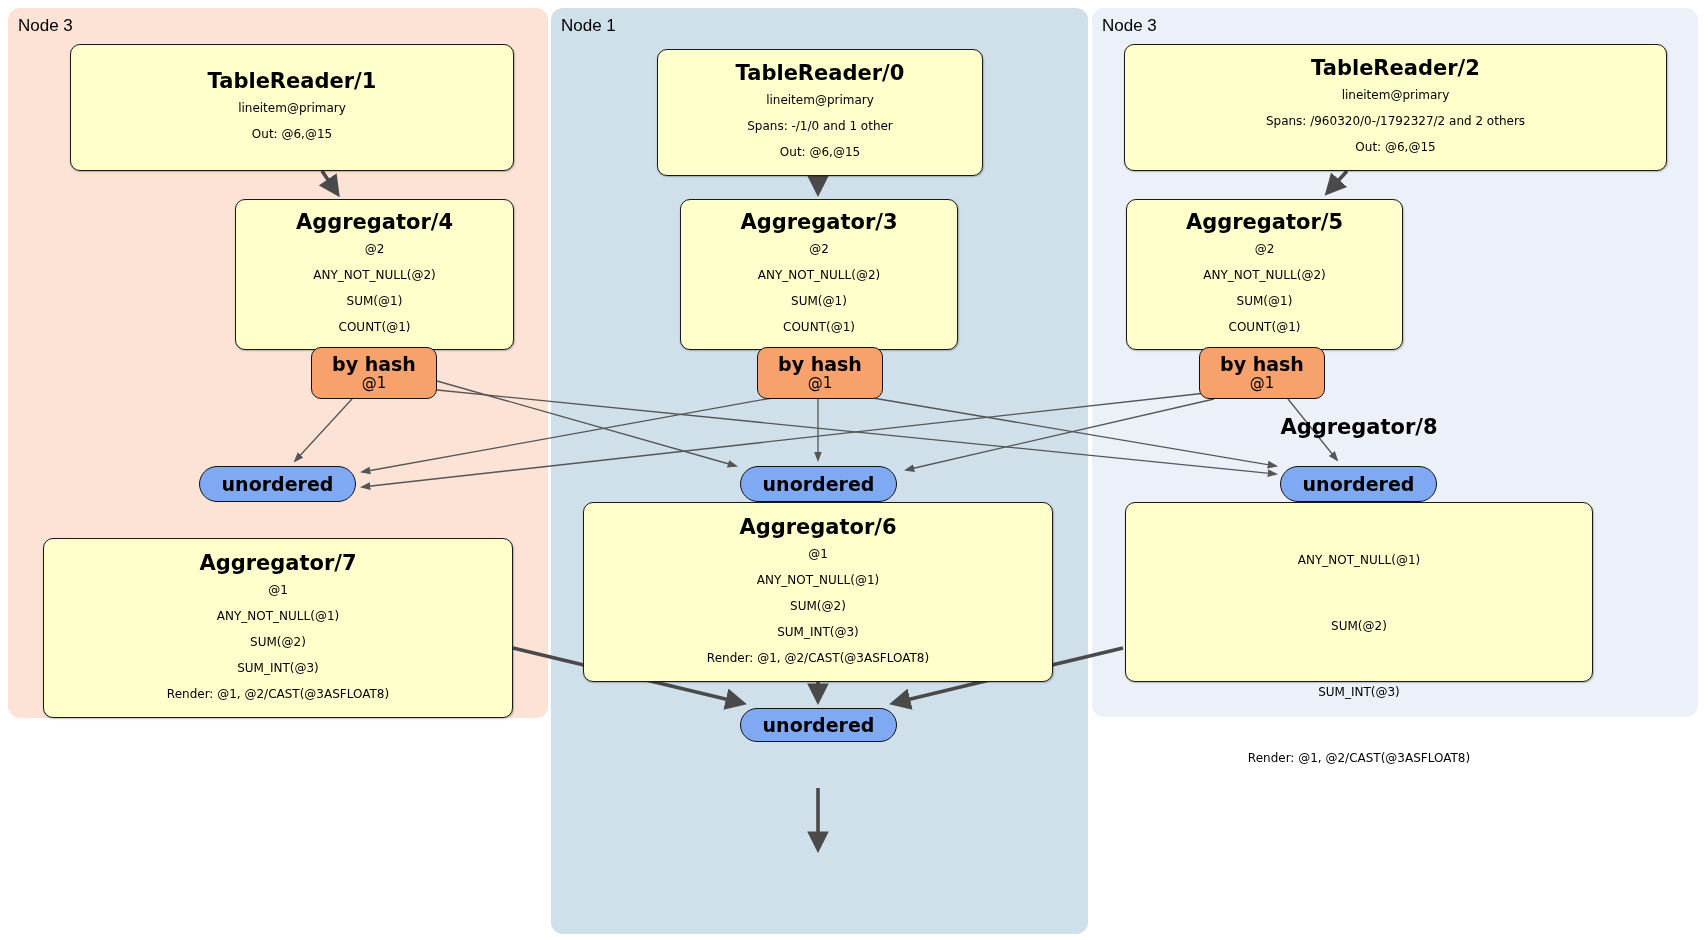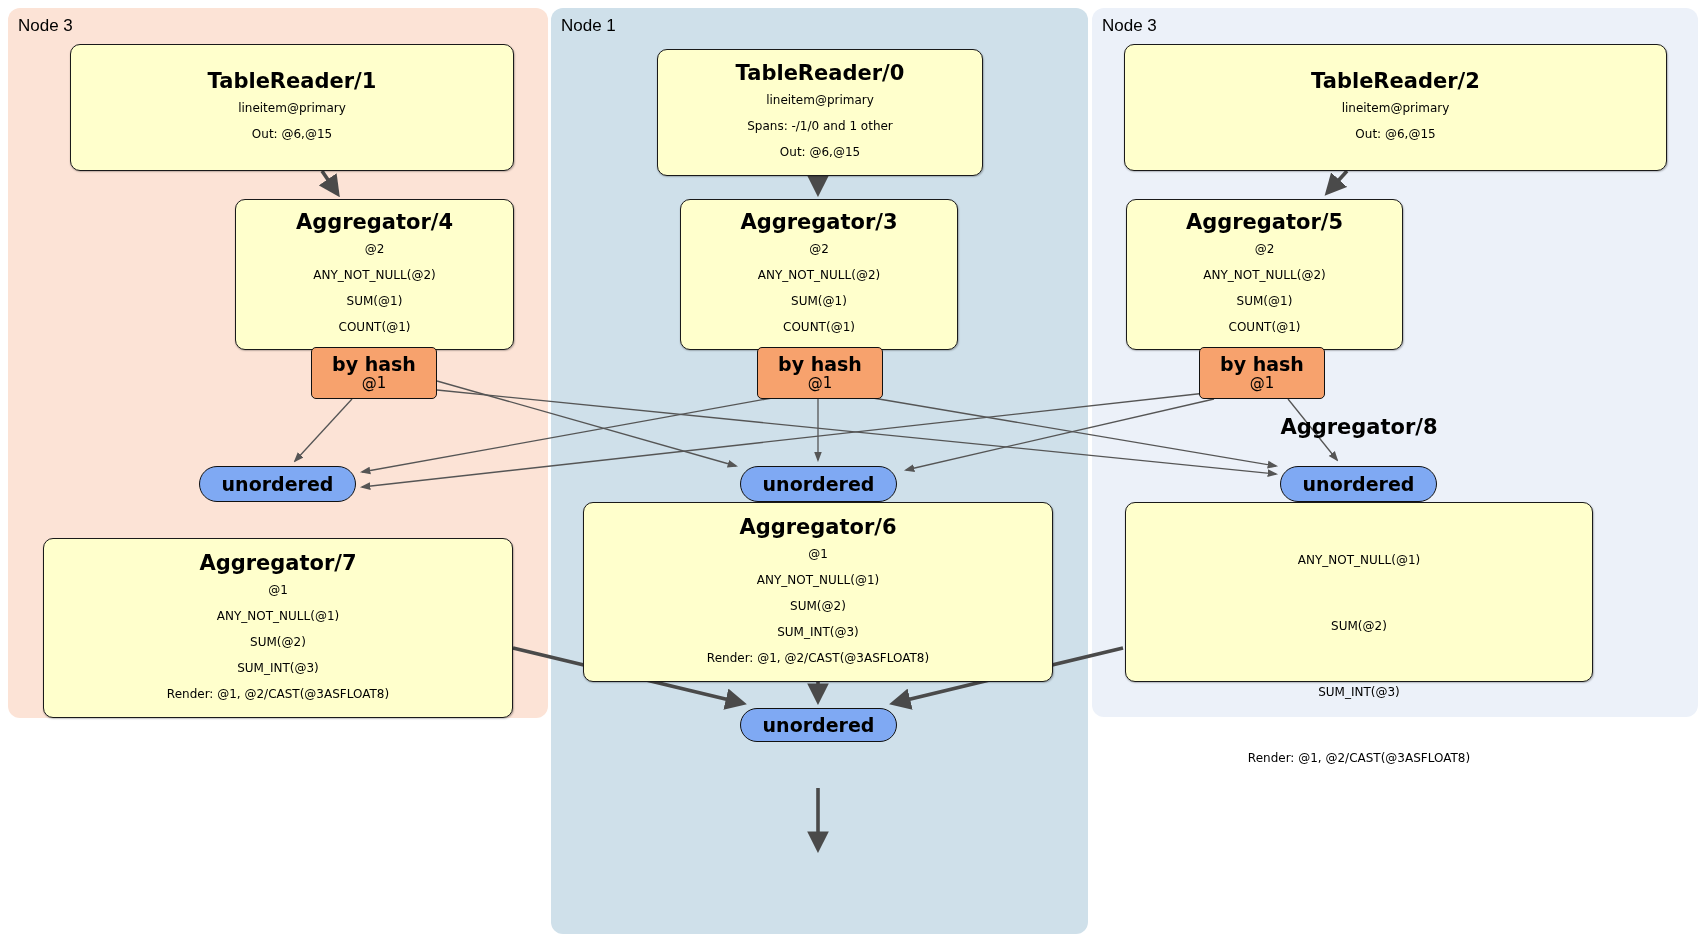--- a/index.html
+++ b/index.html
@@ -38,21 +38,21 @@
   #box-agg4{left:235px; top:199px; width:279px; height:151px;}
   #box-agg3{left:680px; top:199px; width:278px; height:151px;}
   #box-agg5{left:1126px;top:199px; width:277px; height:151px;}
   #box-agg7{left:43px;  top:502px; width:470px; height:180px;margin-top:36px;}
   #box-agg6{left:583px; top:502px; width:470px; height:180px;}
   #box-agg8{left:1125px;top:502px; width:468px; height:180px;gap:40px;}
   #box-noop{left:739px; top:745px; width:160px; height:43px;}
   #box-response{left:731px; top:857px; width:176px; height:42px;}
   .router{
     position:absolute; z-index:3; box-sizing:border-box;
-    background:var(--router-bg); border:1.8px solid #111; border-radius:5px;
+    background:var(--router-bg); border:1.8px solid #111; border-radius:10px;
     display:flex; flex-direction:column; justify-content:center; align-items:center;
     width:126px; height:52px;
   }
   .router-label{font-weight:bold; font-size:19px; line-height:21px;}
   .router-sub{font-size:15px; line-height:17px;}
   #router-node3{left:311px; top:347px;}
   #router-node1{left:757px; top:347px;}
   #router-node2{left:1199px;top:347px;}
   .sync{
     position:absolute; z-index:3; box-sizing:border-box;
@@ -152,20 +152,21 @@
     <div class="line">@1</div>
     <div class="line">ANY_NOT_NULL(@1)</div>
     <div class="line">SUM(@2)</div>
     <div class="line">SUM_INT(@3)</div>
     <div class="line">Render: @1, @2/CAST(@3ASFLOAT8)</div>
   </div>
 
   <div class="box" id="box-tr2">
     <div class="title">TableReader/2</div>
     <div class="line">lineitem@primary</div>
+    <div class="line">Spans: /960320/0-/1792327/2 and 2 others</div>
     <div class="line">Out: @6,@15</div>
   </div>
   <div class="box" id="box-agg5">
     <div class="title">Aggregator/5</div>
     <div class="line">@2</div>
     <div class="line">ANY_NOT_NULL(@2)</div>
     <div class="line">SUM(@1)</div>
     <div class="line">COUNT(@1)</div>
   </div>
   <div class="box" id="box-agg8">

